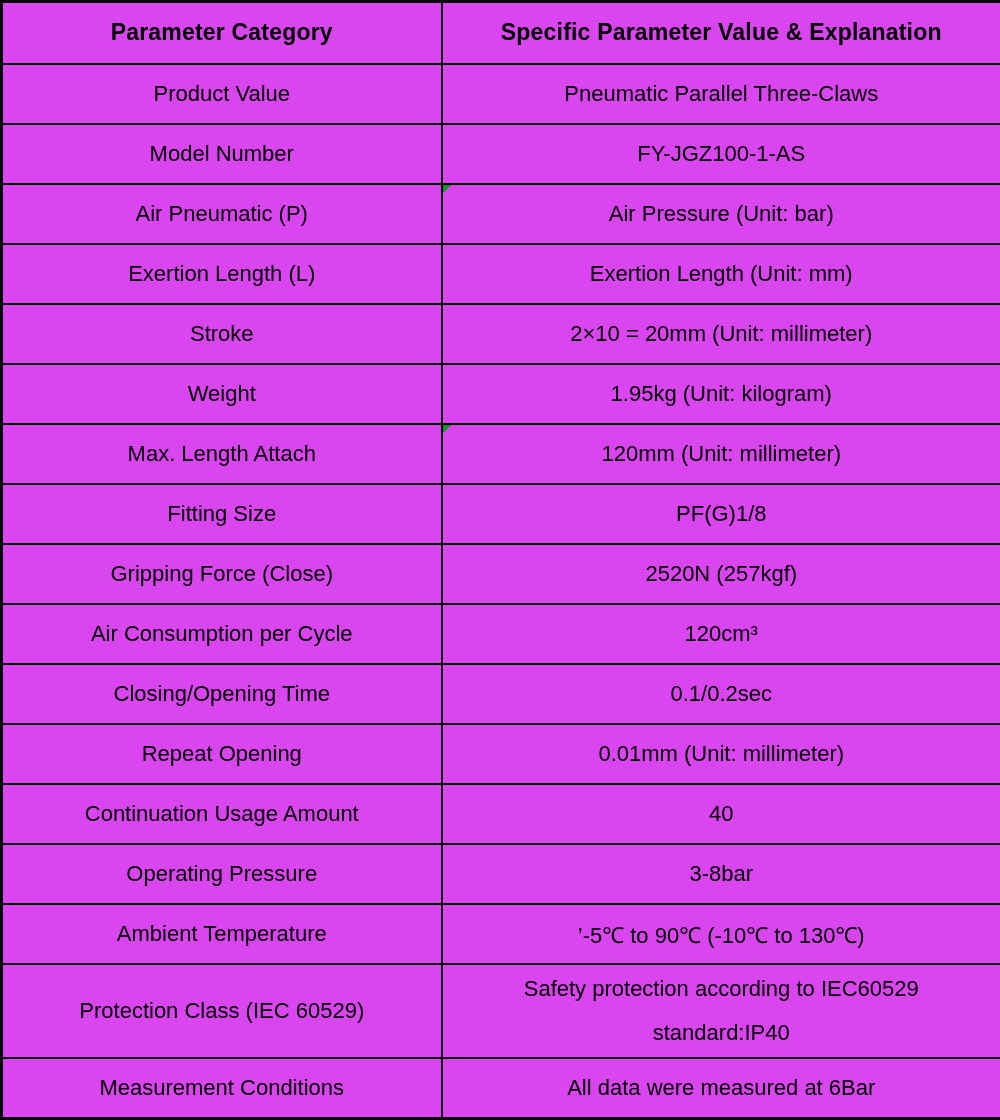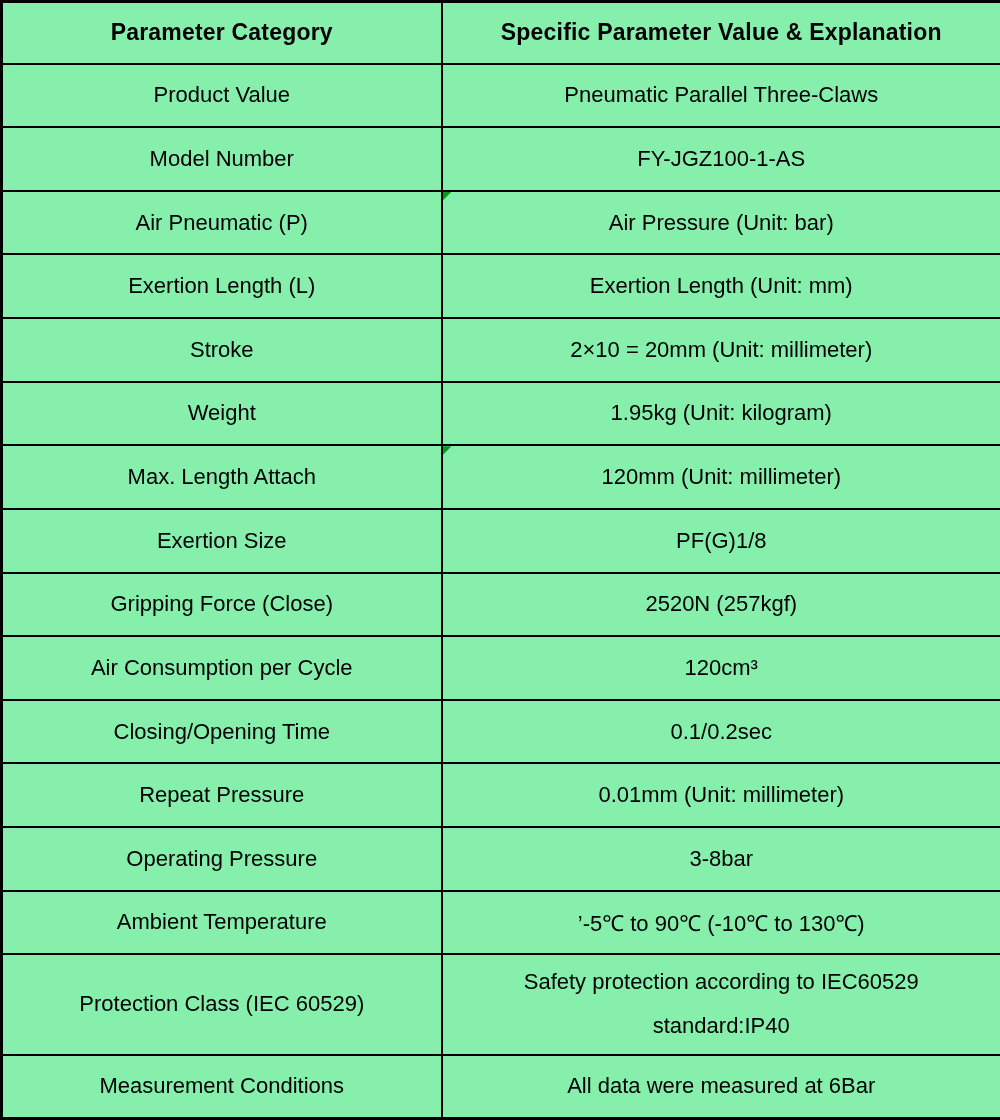--- a/index.html
+++ b/index.html
@@ -3,21 +3,21 @@
 <meta charset="utf-8">
 <style>
   html, body {
     margin: 0;
     padding: 0;
     background: #ffffff;
   }
   .sheet {
     width: 1000px;
     height: 1120px;
-    background: #86efac;
+    background: #d946ef;
     box-sizing: border-box;
     font-family: "Liberation Sans", sans-serif;
     color: #000000;
   }
   table.spec {
     width: 1000px;
     height: 1120px;
     border-collapse: collapse;
     table-layout: fixed;
   }
@@ -109,38 +109,42 @@
         </tr>
         <tr>
           <td><span class="cell-text">Weight</span></td>
           <td><span class="cell-text">1.95kg (Unit: kilogram)</span></td>
         </tr>
         <tr>
           <td><span class="cell-text">Max. Length Attach</span></td>
           <td><span class="tri"></span><span class="cell-text">120mm (Unit: millimeter)</span></td>
         </tr>
         <tr>
-          <td><span class="cell-text">Exertion Size</span></td>
+          <td><span class="cell-text">Fitting Size</span></td>
           <td><span class="cell-text">PF(G)1/8</span></td>
         </tr>
         <tr>
           <td><span class="cell-text">Gripping Force (Close)</span></td>
           <td><span class="cell-text">2520N (257kgf)</span></td>
         </tr>
         <tr>
           <td><span class="cell-text">Air Consumption per Cycle</span></td>
           <td><span class="cell-text">120cm³</span></td>
         </tr>
         <tr>
           <td><span class="cell-text">Closing/Opening Time</span></td>
           <td><span class="cell-text">0.1/0.2sec</span></td>
         </tr>
         <tr>
-          <td><span class="cell-text">Repeat Pressure</span></td>
+          <td><span class="cell-text">Repeat Opening</span></td>
           <td><span class="cell-text">0.01mm (Unit: millimeter)</span></td>
+        </tr>
+        <tr>
+          <td><span class="cell-text">Continuation Usage Amount</span></td>
+          <td><span class="cell-text">40</span></td>
         </tr>
         <tr>
           <td><span class="cell-text">Operating Pressure</span></td>
           <td><span class="cell-text">3-8bar</span></td>
         </tr>
         <tr>
           <td><span class="cell-text">Ambient Temperature</span></td>
           <td><span class="cell-text">’-5℃ to 90℃ (-10℃ to 130℃)</span></td>
         </tr>
         <tr class="tall">

